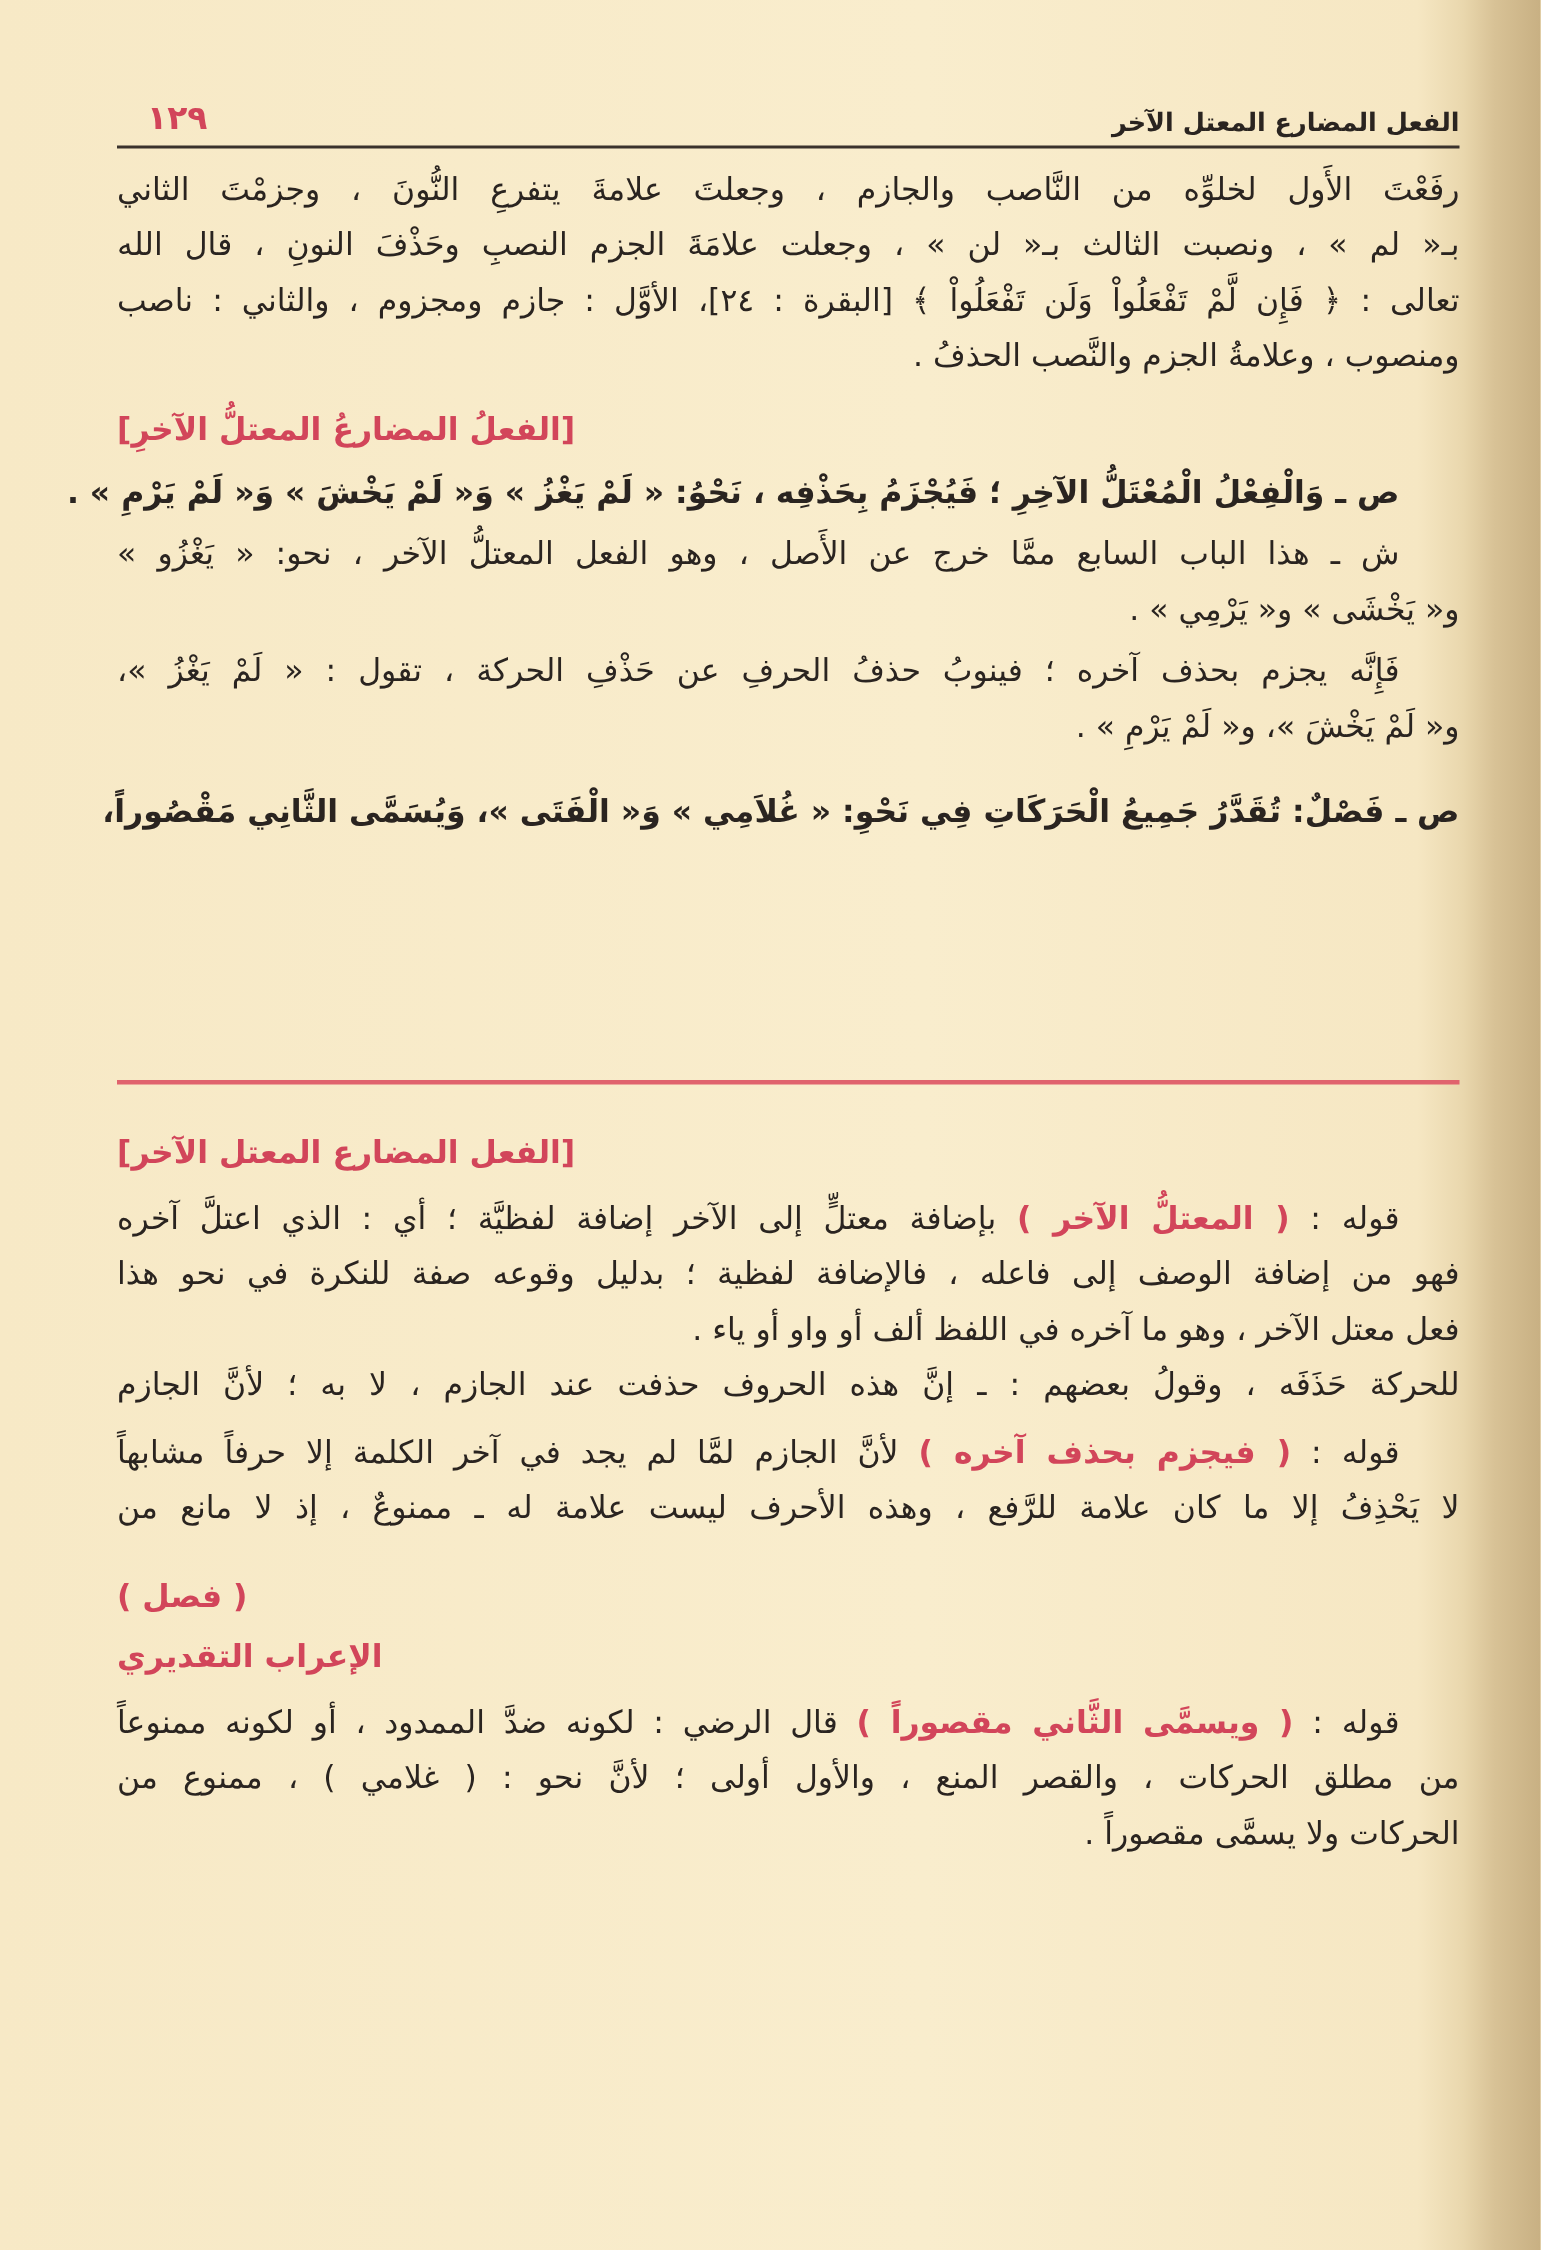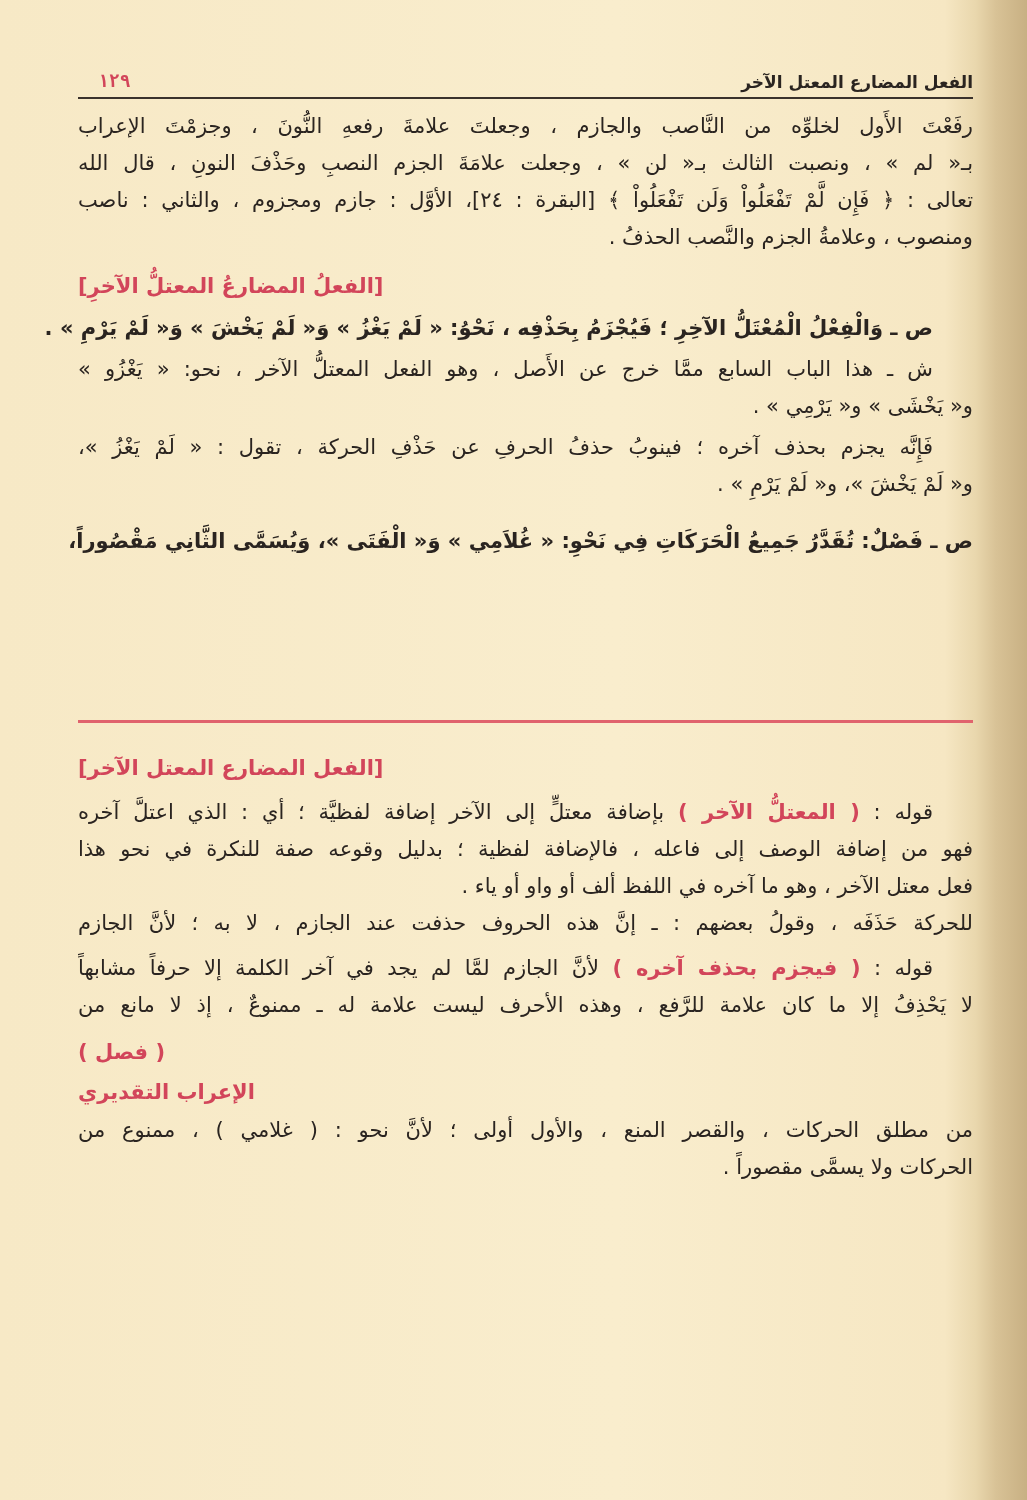--- a/index.html
+++ b/index.html
@@ -38,25 +38,24 @@
       display: flex;
       justify-content: space-between;
       align-items: flex-end;
     }
     .running-head .title {
       font-size: 17px;
       font-weight: bold;
       color: #2a2420;
     }
     .running-head .page-num {
-      font-size: 18px;
+      font-size: 22px;
       font-weight: bold;
       color: #d2455a;
       padding-left: 20px;
-      font-family: Liberation Mono, monospace;
     }
     .head-rule {
       position: absolute;
       top: 97px;
       left: 78px;
       width: 895px;
       height: 2px;
       background: #3a322c;
     }
     .line {
@@ -99,21 +98,21 @@
 
 <div class="page">
 
   <div class="running-head">
     <span class="title">الفعل المضارع المعتل الآخر</span>
     <span class="page-num">١٢٩</span>
   </div>
   <div class="head-rule"></div>
 
   <div class="content" style="top:108px;">
-    <div class="line">رفَعْتَ الأَول لخلوِّه من النَّاصب والجازم ، وجعلتَ علامةَ رفعهِ النُّونَ ، وجزمْتَ الإعراب</div>
+    <div class="line">رفَعْتَ الأَول لخلوِّه من النَّاصب والجازم ، وجعلتَ علامةَ يتفرعِ النُّونَ ، وجزمْتَ الثاني</div>
     <div class="line">بـ« لم » ، ونصبت الثالث بـ« لن » ، وجعلت علامَةَ الجزم النصبِ وحَذْفَ النونِ ، قال الله</div>
     <div class="line">تعالى : ﴿ فَإِن لَّمْ تَفْعَلُواْ وَلَن تَفْعَلُواْ ﴾ [البقرة : ٢٤]، الأوَّل : جازم ومجزوم ، والثاني : ناصب</div>
     <div class="line last">ومنصوب ، وعلامةُ الجزم والنَّصب الحذفُ .</div>
 
     <div class="heading" style="margin-top:10px;">[الفعلُ المضارعُ المعتلُّ الآخرِ]</div>
 
     <div class="line last bold-line indent" style="margin-top:4px;">ص ـ وَالْفِعْلُ الْمُعْتَلُّ الآخِرِ ؛ فَيُجْزَمُ بِحَذْفِه ، نَحْوُ: « لَمْ يَغْزُ » وَ« لَمْ يَخْشَ » وَ« لَمْ يَرْمِ » .</div>
 
     <div class="line indent" style="margin-top:4px;">ش ـ هذا الباب السابع ممَّا خرج عن الأَصل ، وهو الفعل المعتلُّ الآخر ، نحو: « يَغْزُو »</div>
     <div class="line last">و« يَخْشَى » و« يَرْمِي » .</div>
@@ -134,20 +133,23 @@
     </div>
     <div class="line">فهو من إضافة الوصف إلى فاعله ، فالإضافة لفظية ؛ بدليل وقوعه صفة للنكرة في نحو هذا</div>
     <div class="line last">فعل معتل الآخر ، وهو ما آخره في اللفظ ألف أو واو أو ياء .</div>
 
     <div class="line">للحركة حَذَفَه ، وقولُ بعضهم : ـ إنَّ هذه الحروف حذفت عند الجازم ، لا به ؛ لأنَّ الجازم</div>
     <div class="line indent" style="margin-top:8px;">
       <span>قوله : </span><span class="hl">( فيجزم بحذف آخره )</span><span> لأنَّ الجازم لمَّا لم يجد في آخر الكلمة إلا حرفاً مشابهاً</span>
     </div>
     <div class="line">لا يَحْذِفُ إلا ما كان علامة للرَّفع ، وهذه الأحرف ليست علامة له ـ ممنوعٌ ، إذ لا مانع من</div>
 
-    <div class="heading" style="margin-top:8px;">( فصل )</div>
+    <div class="heading" style="margin-top:20px;">( فصل )</div>
     <div class="heading">الإعراب التقديري</div>
 
+    <div class="line indent" style="margin-top:6px;">
+      <span>قوله : </span><span class="hl">( ويسمَّى الثَّاني مقصوراً )</span><span> قال الرضي : لكونه ضدَّ الممدود ، أو لكونه ممنوعاً</span>
+    </div>
     <div class="line">من مطلق الحركات ، والقصر المنع ، والأول أولى ؛ لأنَّ نحو : ( غلامي ) ، ممنوع من</div>
     <div class="line last">الحركات ولا يسمَّى مقصوراً .</div>
   </div>
 
 </div>
 
 </body></html>

